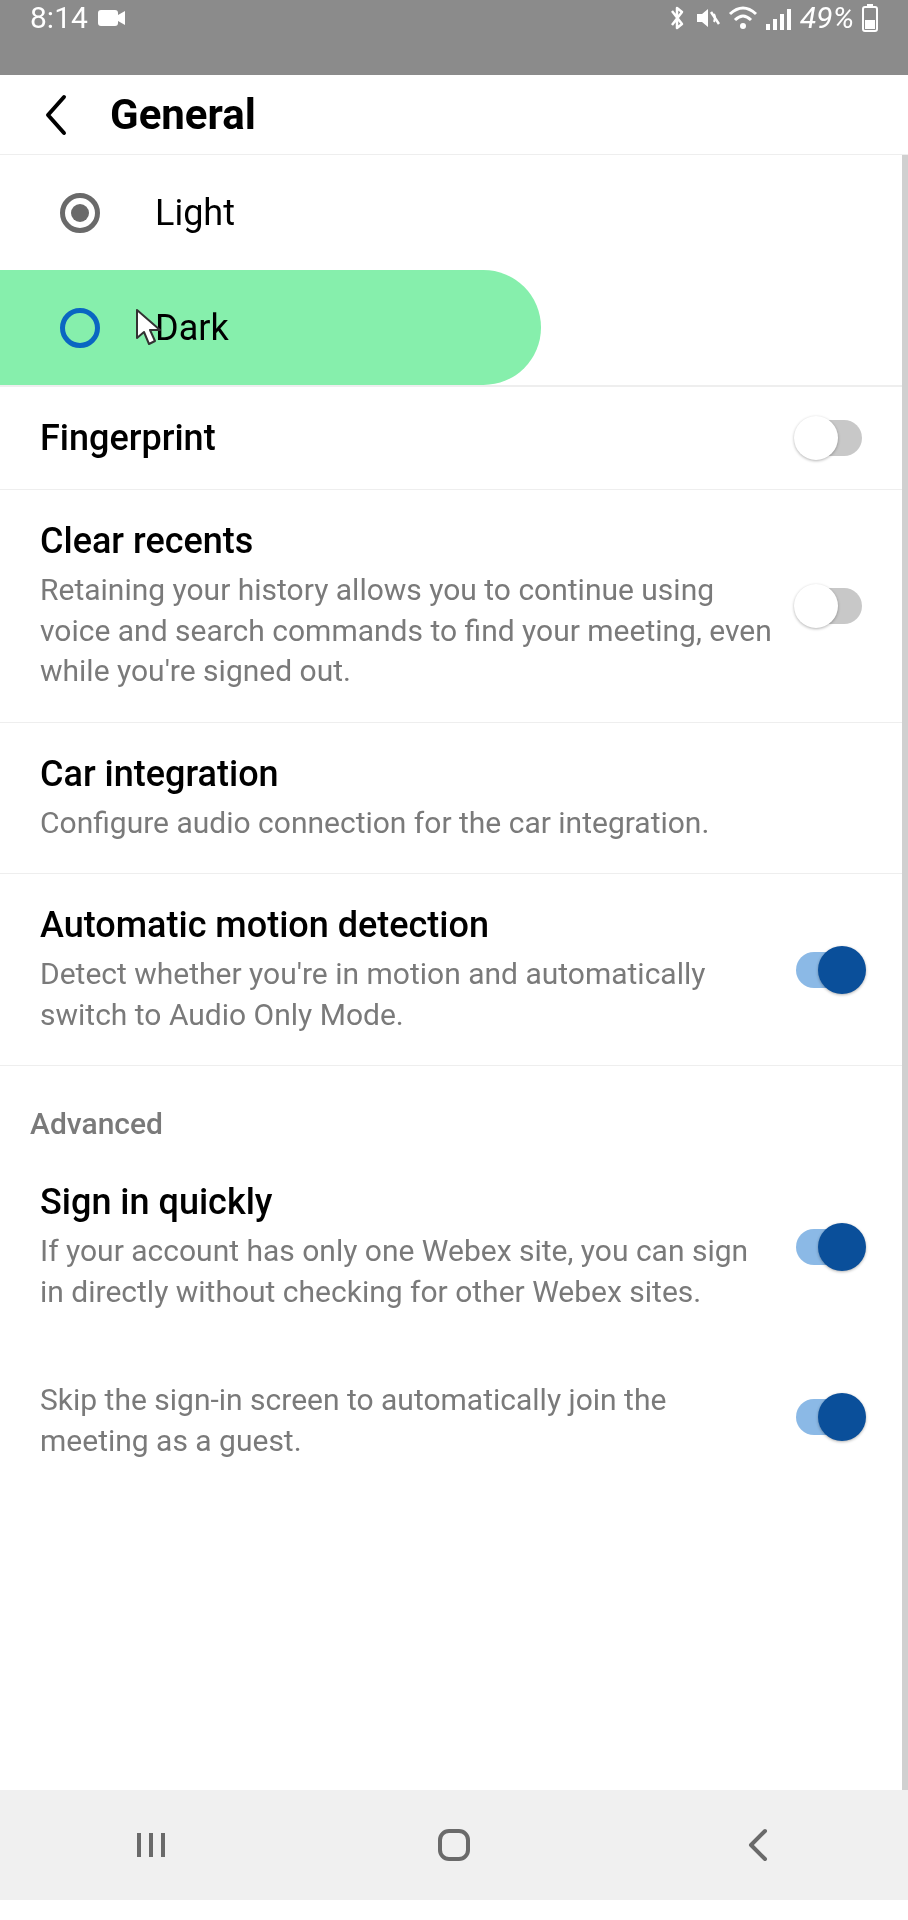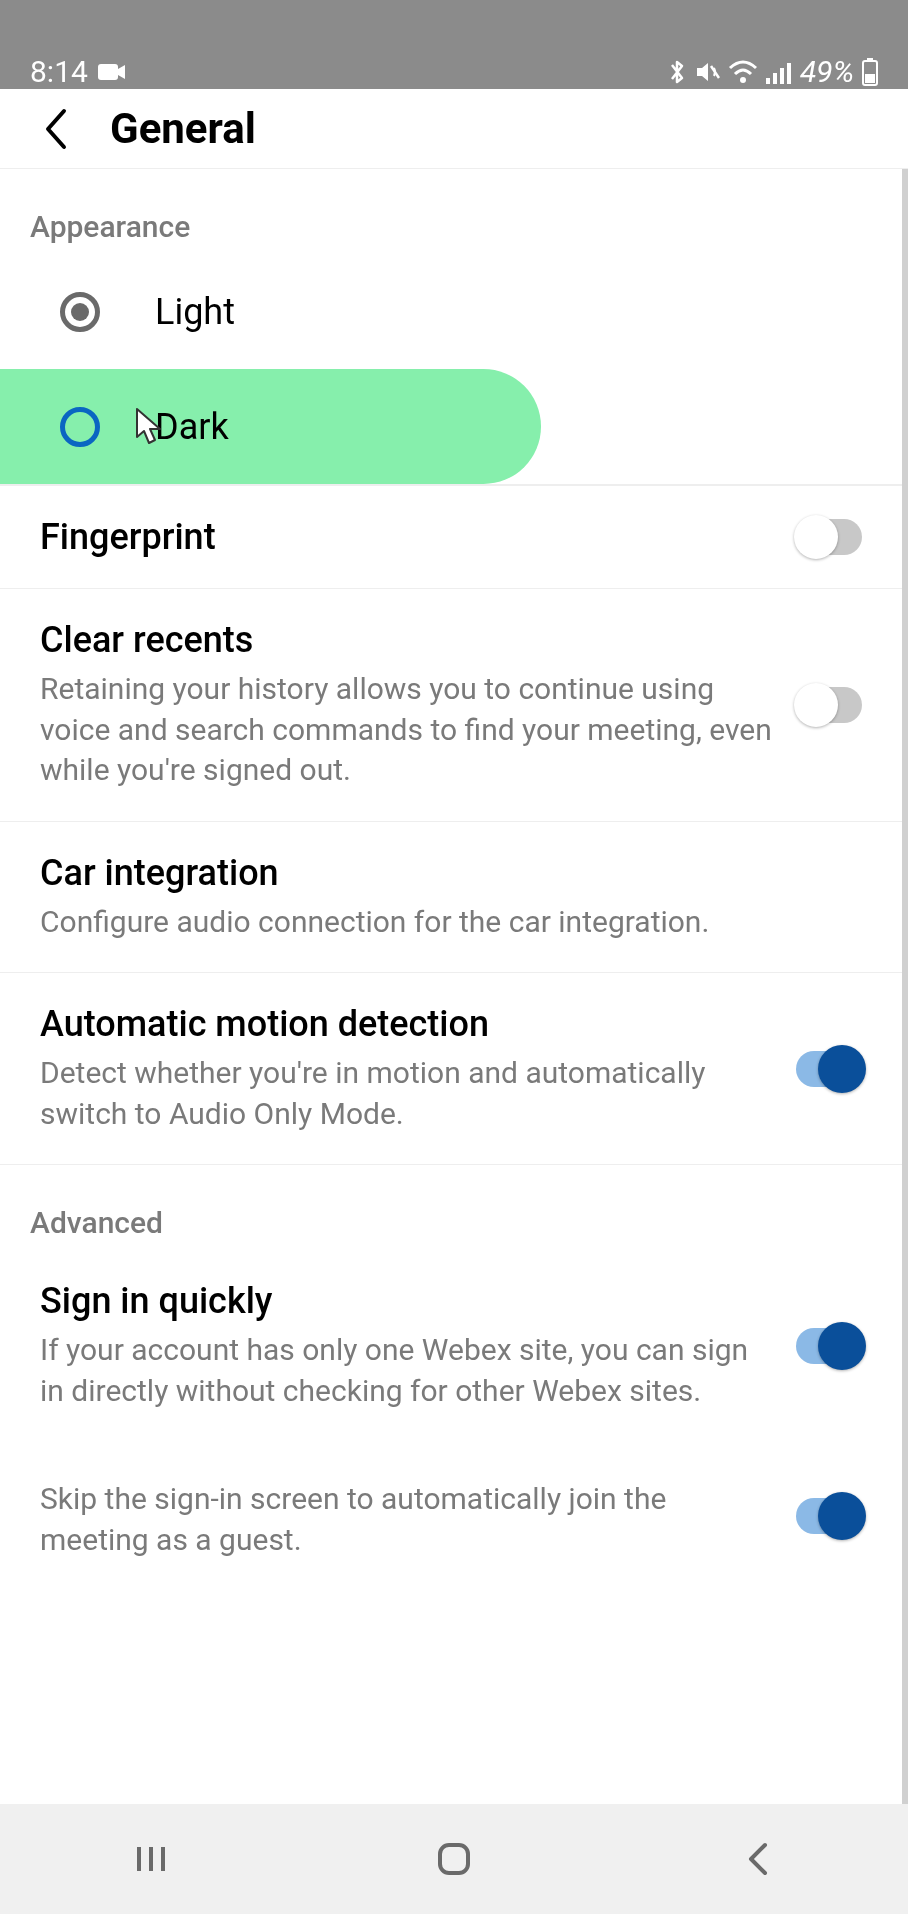--- a/index.html
+++ b/index.html
@@ -1,17 +1,17 @@
 <!DOCTYPE html>
 <html><head>
 <meta charset="utf-8">
 <style>
   * { box-sizing: border-box; margin: 0; padding: 0; }
   html, body { width: 908px; height: 1920px; font-family: -apple-system, Roboto, "Segoe UI", sans-serif; background: #fff; overflow: hidden; }
-  .statusbar { height: 89px; background: #8b8b8b; color: #fff; display: flex; align-items: flex-end; justify-content: space-between; padding: 0 30px; font-size: 30px; }
+  .statusbar { height: 75px; background: #8b8b8b; color: #fff; display: flex; align-items: flex-start; justify-content: space-between; padding: 0 30px; font-size: 30px; }
   .statusbar-left { display: flex; align-items: center; gap: 10px; }
   .statusbar-right { display: flex; align-items: center; gap: 8px; font-style: italic; }
   .cam-icon svg, .statusbar-right svg { display: block; }
   .header { height: 80px; display: flex; align-items: center; padding: 0 30px; border-bottom: 1px solid #eee; }
   .back-btn { width: 50px; height: 50px; display: flex; align-items: center; justify-content: center; cursor: pointer; }
   .header-title { font-size: 42px; font-weight: 700; color: #000; margin-left: 30px; }
   .content { height: calc(1920px - 75px - 100px - 110px); overflow-y: auto; border-right: 6px solid #d0d0d0; }
   .section-label { font-size: 30px; color: #7a7a7a; font-weight: 500; padding: 40px 30px 10px 30px; }
   .radio-row { display: flex; align-items: center; height: 115px; padding-left: 60px; cursor: pointer; position: relative; }
   .radio-row.hover { background: #86efac; border-radius: 0 60px 60px 0; width: 60%; }
@@ -90,21 +90,20 @@
   <div class="back-btn">
     <svg width="30" height="44" viewBox="0 0 30 44">
         <path d="M24 4 L8 22 L24 40" stroke="#000" stroke-width="4" fill="none" stroke-linecap="round" stroke-linejoin="round"></path>
       </svg>
   </div>
   <div class="header-title">General</div>
 </div>
 
 <div class="content">
 
-  <div class="section-label">Appearance</div>
 
   <div class="radio-row">
     <div class="radio selected"></div>
     <div class="radio-label">Light</div>
   </div>
 
   <div class="radio-row hover">
     <div class="radio unselected"></div>
     <div class="radio-label">Dark</div>
     <span class="cursor">

